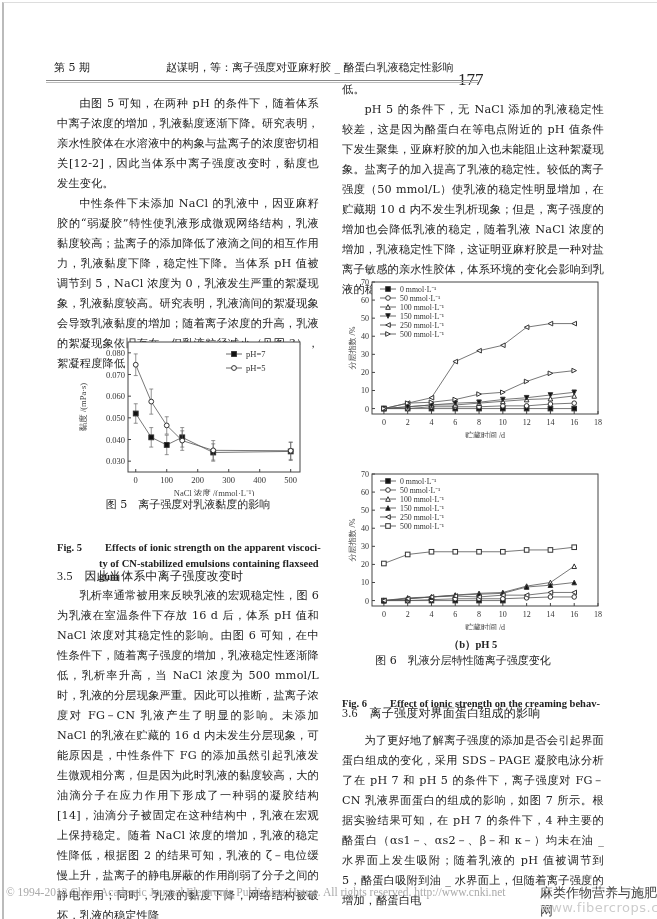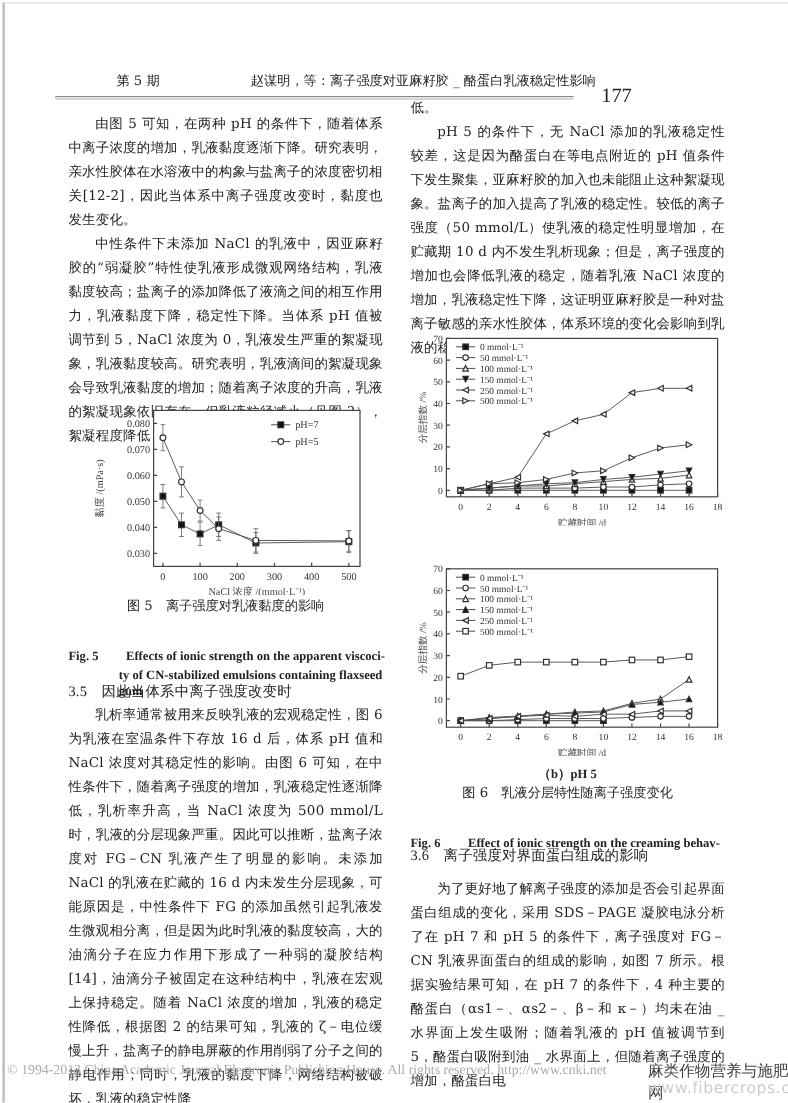--- a/index.html
+++ b/index.html
@@ -1,19 +1,19 @@
 <!DOCTYPE html>
 <html><head>
 <meta charset="utf-8">
 <style>
   html, body { margin:0; padding:0; }
   body { width:657px; height:919px; background:#fff; position:relative; overflow:hidden;
          font-family:"DejaVu Serif","Liberation Serif",serif; color:#222; }
   .page-border { position:absolute; left:2px; top:2px; right:0; bottom:0; border-left:2px solid #bbb; border-top:1px solid #ddd; }
-  .header { position:absolute; top:56px; left:46px; width:432px; height:24px;margin-left:43px; }
+  .header { position:absolute; top:56px; left:46px; width:432px; height:24px; }
   .hdr-left { position:absolute; left:8px; top:4px; font-size:11px; }
   .hdr-center { position:absolute; left:120px; top:4px; font-size:11px; width:300px; }
   .hdr-right { position:absolute; left:412px; top:14px; font-size:17px; font-family:"Liberation Serif",serif; }
   .hdr-rule { position:absolute; left:46px; top:80px; width:432px; height:1px; background:#888; }
   .hdr-rule2 { position:absolute; left:46px; top:82px; width:432px; height:1px; background:#bbb; }
   .col { position:absolute; font-size:11.2px; line-height:20px; text-align:justify; letter-spacing:0.2px; }
   .col p { margin:0; }
   .indent { text-indent:2em; }
   .left-col { left:57px; width:262px; }
   .right-col { left:342px; width:262px; }
@@ -387,21 +387,21 @@
       <text x="54" y="41" font-size="7.8" fill="#333">150 mmol·L⁻¹</text>
       <line x1="34" y1="47" x2="50" y2="47" stroke="#444" stroke-width="0.8"></line>
       <polygon points="39.7,47 44.3,44.7 44.3,49.3" fill="#fff" stroke="#333"></polygon>
       <text x="54" y="50" font-size="7.8" fill="#333">250 mmol·L⁻¹</text>
       <line x1="34" y1="56" x2="50" y2="56" stroke="#444" stroke-width="0.8"></line>
       <rect x="39.7" y="53.7" width="4.6" height="4.6" fill="#fff" stroke="#333"></rect>
       <text x="54" y="59" font-size="7.8" fill="#333">500 mmol·L⁻¹</text>
     </g>
 </svg>
 <div style="position:absolute; left:342px; top:638px; width:262px; text-align:center; font-size:10.5px; font-family:'Liberation Serif',serif; font-weight:bold;">（b）pH 5</div>
-<div class="cap-cn" style="position:absolute; left:342px; top:652px; width:262px;">图 6　乳液分层特性随离子强度变化</div>
+<div class="cap-cn" style="position:absolute; left:332px; top:652px; width:262px;">图 6　乳液分层特性随离子强度变化</div>
 <div class="cap-en" style="position:absolute; left:342px; top:676px; width:270px;">
   <div><span class="lead">Fig. 6</span><span>Effect of ionic strength on the creaming behav-</span></div>
 </div>
 
 <div class="col right-col section-h" style="top:703px;">
   <span class="num">3.6</span><span>离子强度对界面蛋白组成的影响</span>
 </div>
 <div class="col right-col" style="top:731px;">
   <p class="indent">为了更好地了解离子强度的添加是否会引起界面蛋白组成的变化，采用 SDS－PAGE 凝胶电泳分析了在 pH 7 和 pH 5 的条件下，离子强度对 FG－CN 乳液界面蛋白的组成的影响，如图 7 所示。根据实验结果可知，在 pH 7 的条件下，4 种主要的酪蛋白（αs1－、αs2－、β－和 κ－）均未在油 _ 水界面上发生吸附；随着乳液的 pH 值被调节到 5，酪蛋白吸附到油 _ 水界面上，但随着离子强度的增加，酪蛋白电</p>
 </div>

